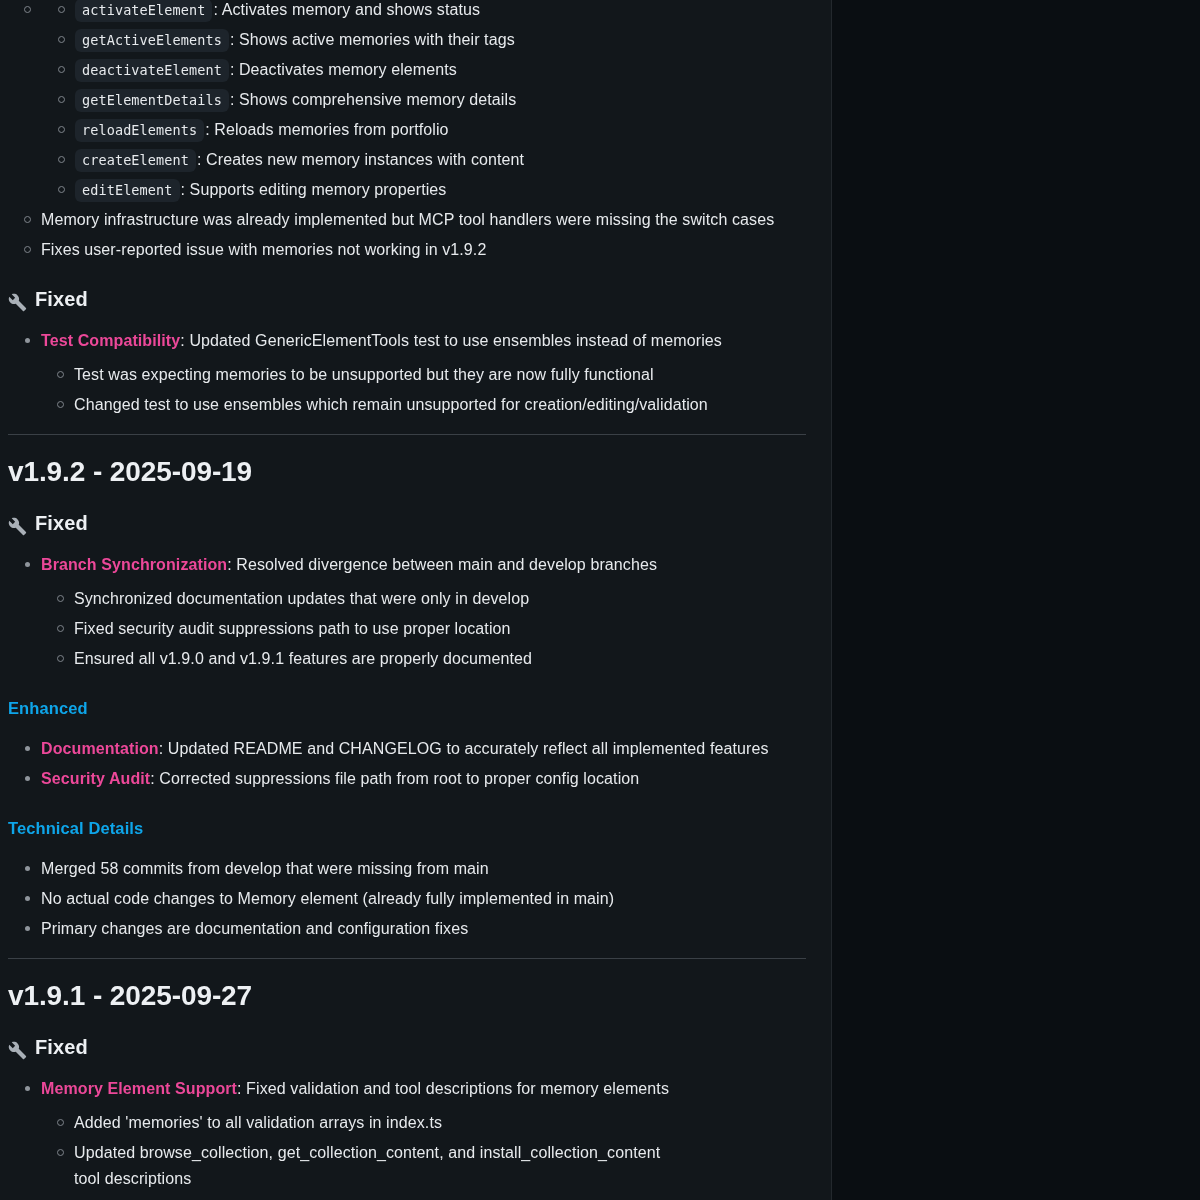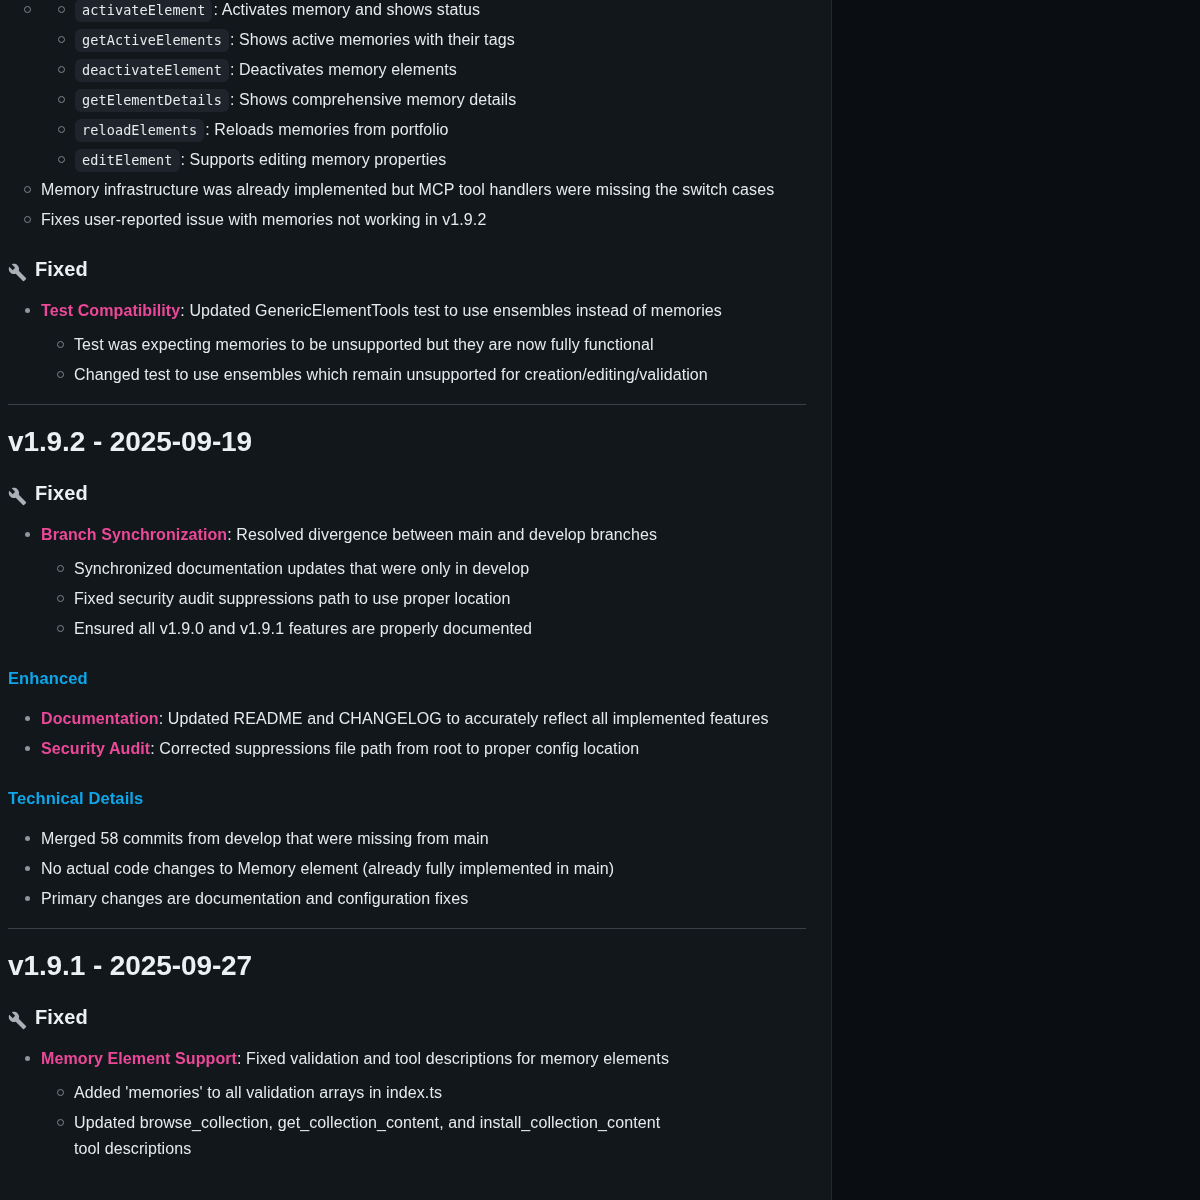--- a/index.html
+++ b/index.html
@@ -78,20 +78,21 @@
     <div class="doc">
 
       <ul class="lvl2">
         <li class="no-marker no-text-first" style="list-style:none">
           <ul class="lvl3" style="margin:0; padding-left:34px;">
             <li><code>activateElement</code><span>: Activates memory and shows status</span></li>
             <li><code>getActiveElements</code><span>: Shows active memories with their tags</span></li>
             <li><code>deactivateElement</code><span>: Deactivates memory elements</span></li>
             <li><code>getElementDetails</code><span>: Shows comprehensive memory details</span></li>
             <li><code>reloadElements</code><span>: Reloads memories from portfolio</span></li>
+            <li><code>createElement</code><span>: Creates new memory instances with content</span></li>
             <li><code>editElement</code><span>: Supports editing memory properties</span></li>
           </ul>
         </li>
         <li><span>Memory infrastructure was already implemented but MCP tool handlers were missing the switch cases</span></li>
         <li><span>Fixes user-reported issue with memories not working in v1.9.2</span></li>
       </ul>
 
       <h3>
         <svg class="wrench" viewBox="0 0 24 24">
             <path fill="#a9b0b7" d="M22.7 19l-9.1-9.1c.9-2.3.4-5-1.5-6.9-2-2-5-2.4-7.4-1.3L9 6 6 9 1.6 4.7C.4 7.1.9 10.1 2.9 12.1c1.9 1.9 4.6 2.4 6.9 1.5l9.1 9.1c.4.4 1 .4 1.4 0l2.3-2.3c.5-.4.5-1.1.1-1.4z"></path>

